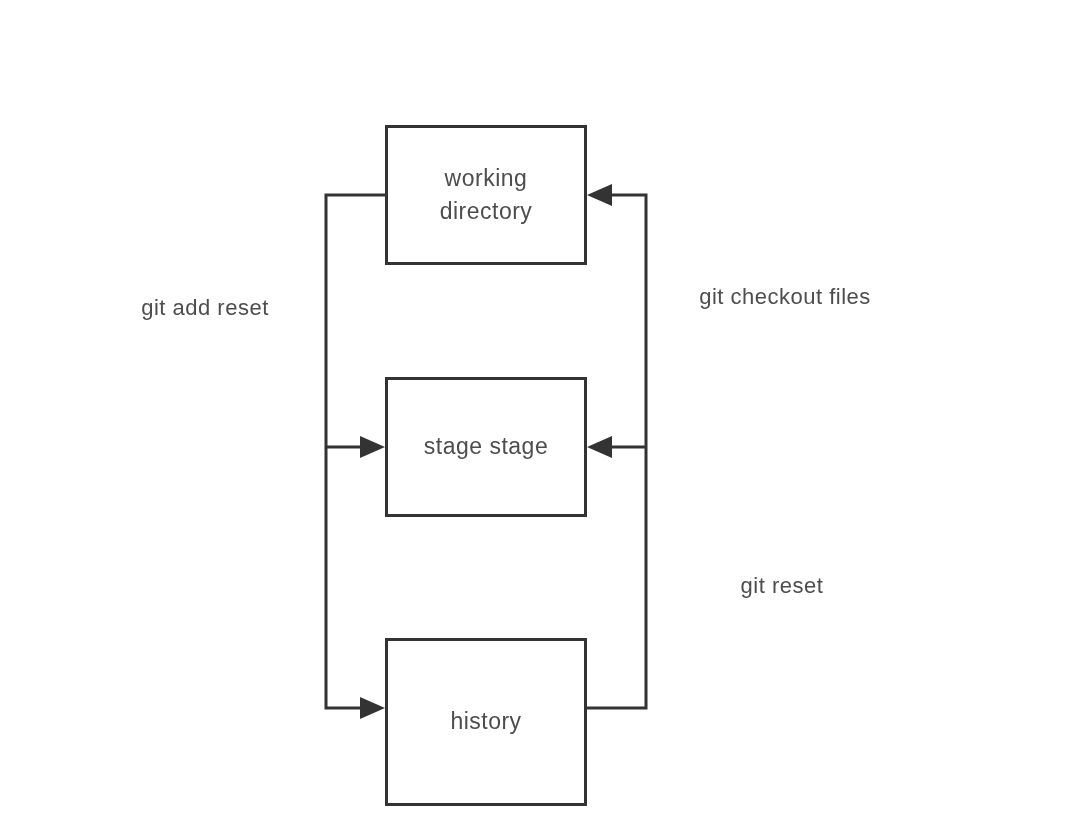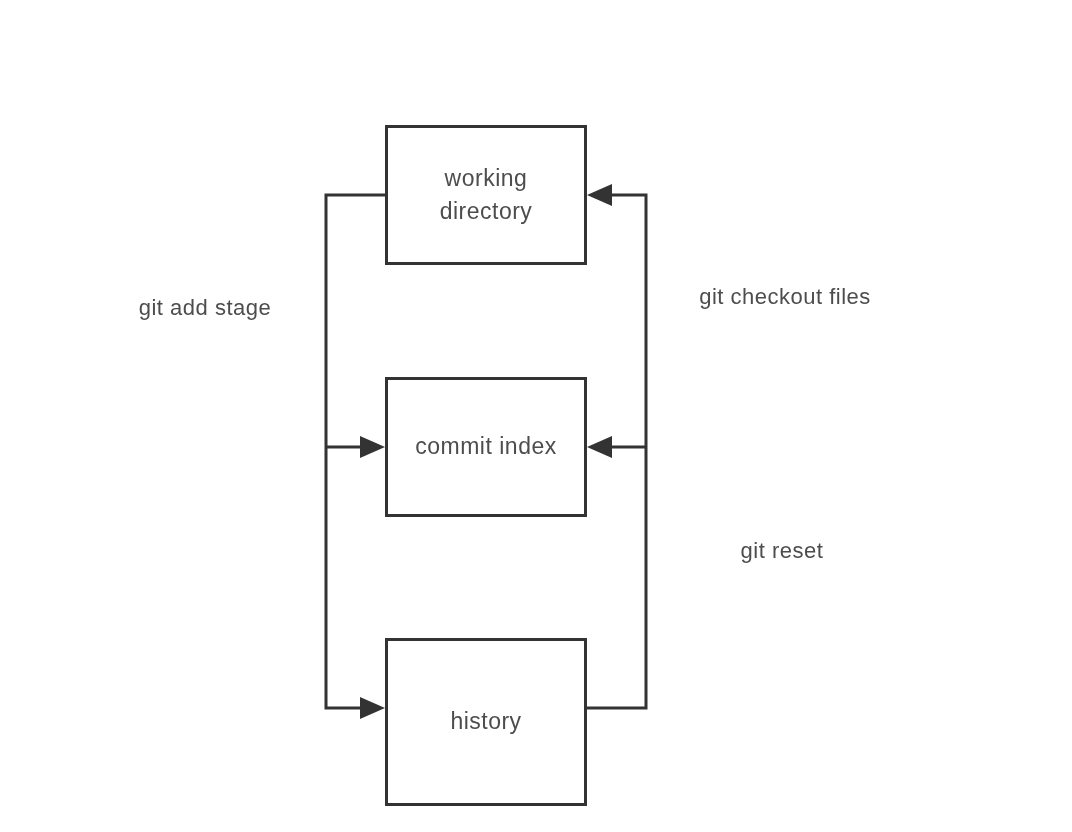--- a/index.html
+++ b/index.html
@@ -60,21 +60,21 @@
     text-align: center;
     letter-spacing: 0.5px;
     white-space: nowrap;
   }
   .node-working { left: 385px; top: 81px; }
   .node-stage   { left: 385px; top: 333px; }
   .node-history { left: 385px; top: 594px; height: 168px; }
   .label-add      { left: 85px;  top: 251px; }
   .label-checkout { left: 665px; top: 240px; }
   .label-commit   { left: 85px;  top: 521px; }
-  .label-reset    { left: 662px; top: 494px; }
+  .label-reset    { left: 662px; top: 529px; }
 </style>
 </head>
 <body>
 
 <div class="canvas">
 
   <svg class="edges-svg" viewBox="0 0 1072 832" xmlns="http://www.w3.org/2000/svg">
 
     <path class="edge-line" d="M385 151 H326 V664 H360"></path>
     <path class="edge-line" d="M326 403 H360"></path>
@@ -85,27 +85,27 @@
     <path class="edge-line" d="M646 403 H612"></path>
     <polygon class="arrowhead" points="587,151 612,140 612,162"></polygon>
     <polygon class="arrowhead" points="587,403 612,392 612,414"></polygon>
   </svg>
 
   <div class="node node-working">
     <span class="node-label">working directory</span>
   </div>
 
   <div class="node node-stage">
-    <span class="node-label">commit index</span>
+    <span class="node-label">stage stage</span>
   </div>
 
   <div class="node node-history">
     <span class="node-label">history</span>
   </div>
 
-  <div class="edge-label label-add">git add stage</div>
+  <div class="edge-label label-add">git add reset</div>
 
   <div class="edge-label label-checkout">git checkout files</div>
 
 
   <div class="edge-label label-reset">git reset</div>
 
 </div>
 
 </body></html>

